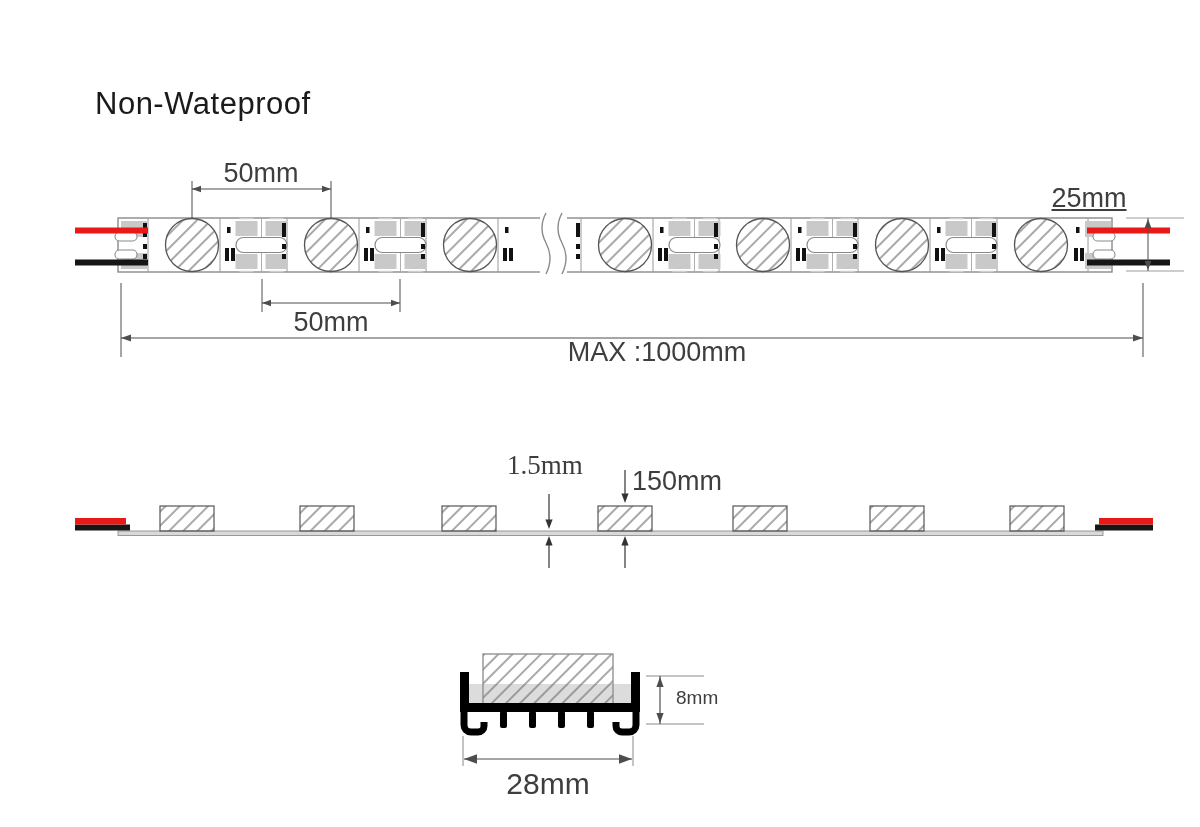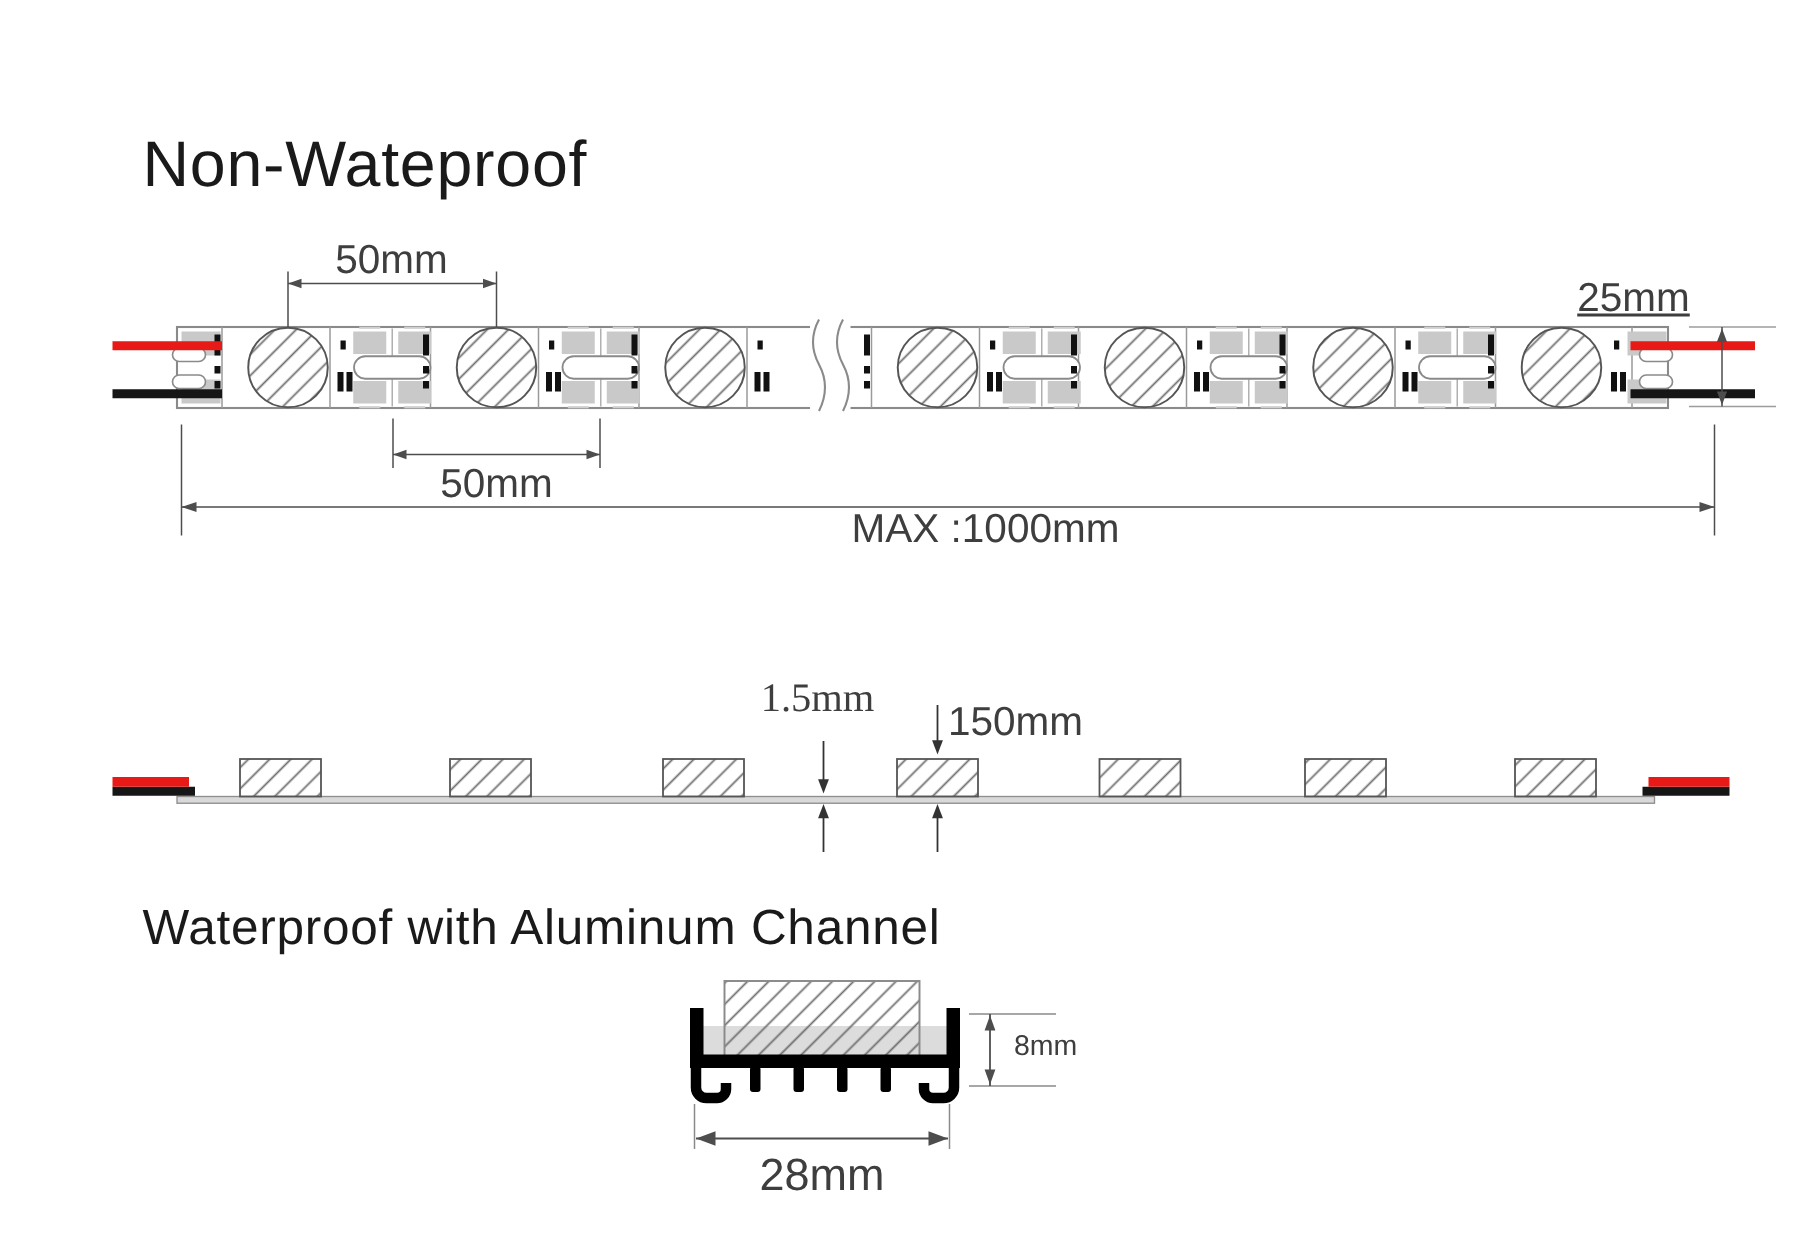--- a/index.html
+++ b/index.html
@@ -2,21 +2,21 @@
 <html><head>
 <meta charset="utf-8">
 <style>
   html,body{margin:0;padding:0;background:#fff;}
   .page{position:relative;width:1200px;height:827px;background:#ffffff;overflow:hidden;
         font-family:"Liberation Sans",sans-serif;}
   svg{position:absolute;left:0;top:0;}
   .lbl{position:absolute;color:#3e3e3e;font-size:27px;white-space:nowrap;
        font-family:"Liberation Sans",sans-serif;}
   .lbl.center{transform:translateX(-50%);}
-  .title{position:absolute;color:#1a1a1a;font-size:43px;letter-spacing:0.5px;white-space:nowrap;
+  .title{position:absolute;color:#1a1a1a;font-size:31px;letter-spacing:0.5px;white-space:nowrap;
          font-family:"Liberation Sans",sans-serif;}
 </style>
 </head>
 <body>
 
 <div class="page">
 
   <svg id="diagram" width="1200" height="827" viewBox="0 0 1200 827">
     <defs>
       <pattern id="hatch" patternUnits="userSpaceOnUse" width="10" height="10" patternTransform="rotate(-45)">
@@ -290,18 +290,17 @@
   <div class="lbl center" style="left:331px;top:307px;">50mm</div>
 
   <div class="lbl center" style="left:1089px;top:183px;text-decoration:underline;">25mm</div>
 
   <div class="lbl center" style="left:657px;top:337px;">MAX :1000mm</div>
 
   <div class="lbl center" style="left:545px;top:450px;font-family:Liberation Serif, serif;">1.5mm</div>
 
   <div class="lbl" style="left:632px;top:466px;">150mm</div>
 
-  <div class="title" style="left:95px;top:599px;font-size:33px;">Waterproof with Aluminum Channel</div>
 
   <div class="lbl" style="left:676px;top:687px;font-size:19px;">8mm</div>
 
   <div class="lbl center" style="left:548px;top:767px;font-size:30px;">28mm</div>
 </div>
 
 </body></html>

